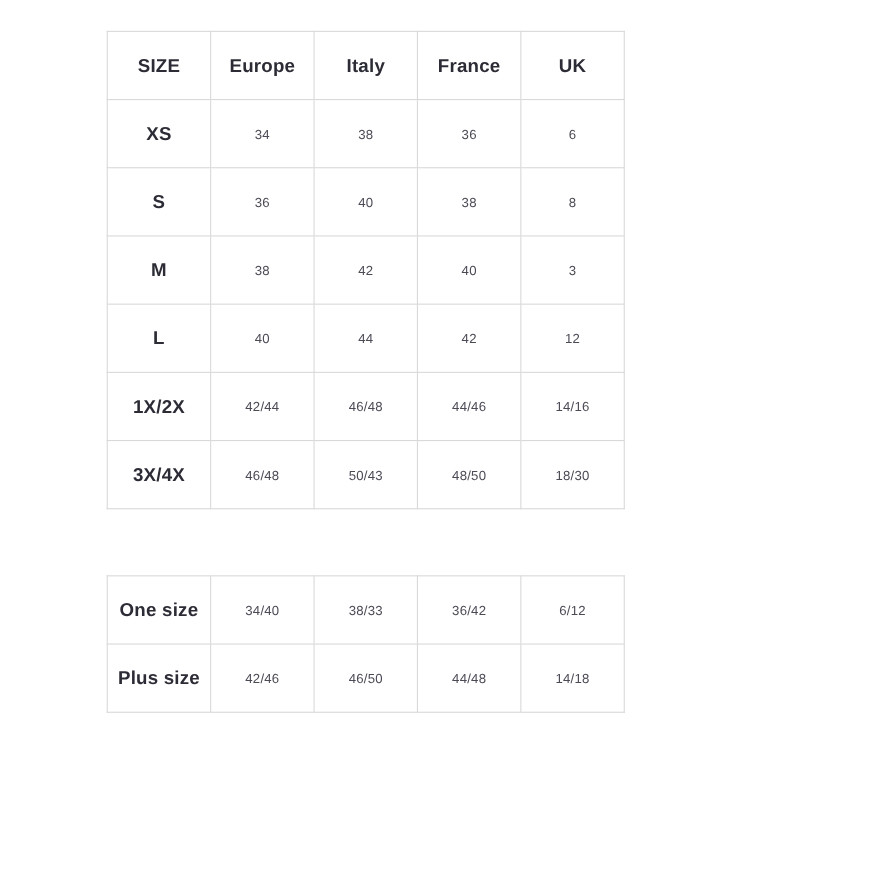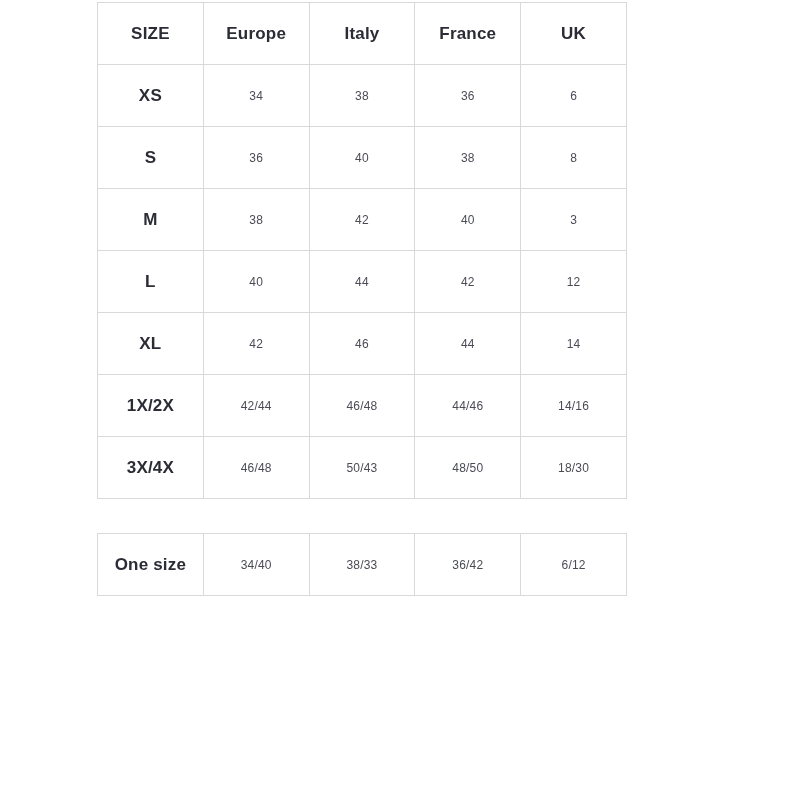--- a/index.html
+++ b/index.html
@@ -16,22 +16,23 @@
     font-family: "Liberation Sans", "DejaVu Sans", sans-serif;
     overflow: hidden;
   }
   .page {
     padding-top: 2px;
     padding-left: 97px;
   }
   table {
     border-collapse: collapse;
     table-layout: fixed;
-    width: 530px;
+    width: 471px;
     background: var(--background);
+    margin-top: 26px;
   }
   th, td {
     border: 1px solid var(--border);
     width: 20%;
     height: 62px;
     text-align: center;
     vertical-align: middle;
     letter-spacing: 0.2px;
   }
   thead th, tbody th {
@@ -84,27 +85,20 @@
           <td>3</td>
         </tr>
         <tr>
           <th>L</th>
           <td>40</td>
           <td>44</td>
           <td>42</td>
           <td>12</td>
         </tr>
         <tr>
-          <th>XL</th>
-          <td>42</td>
-          <td>46</td>
-          <td>44</td>
-          <td>14</td>
-        </tr>
-        <tr>
           <th>1X/2X</th>
           <td>42/44</td>
           <td>46/48</td>
           <td>44/46</td>
           <td>14/16</td>
         </tr>
         <tr>
           <th>3X/4X</th>
           <td>46/48</td>
           <td>50/43</td>
@@ -118,16 +112,23 @@
 
   <table>
     <tbody>
         <tr>
           <th>One size</th>
           <td>34/40</td>
           <td>38/33</td>
           <td>36/42</td>
           <td>6/12</td>
         </tr>
+        <tr>
+          <th>Plus size</th>
+          <td>42/46</td>
+          <td>46/50</td>
+          <td>44/48</td>
+          <td>14/18</td>
+        </tr>
       </tbody>
   </table>
 
 </div>
 
 </body></html>

